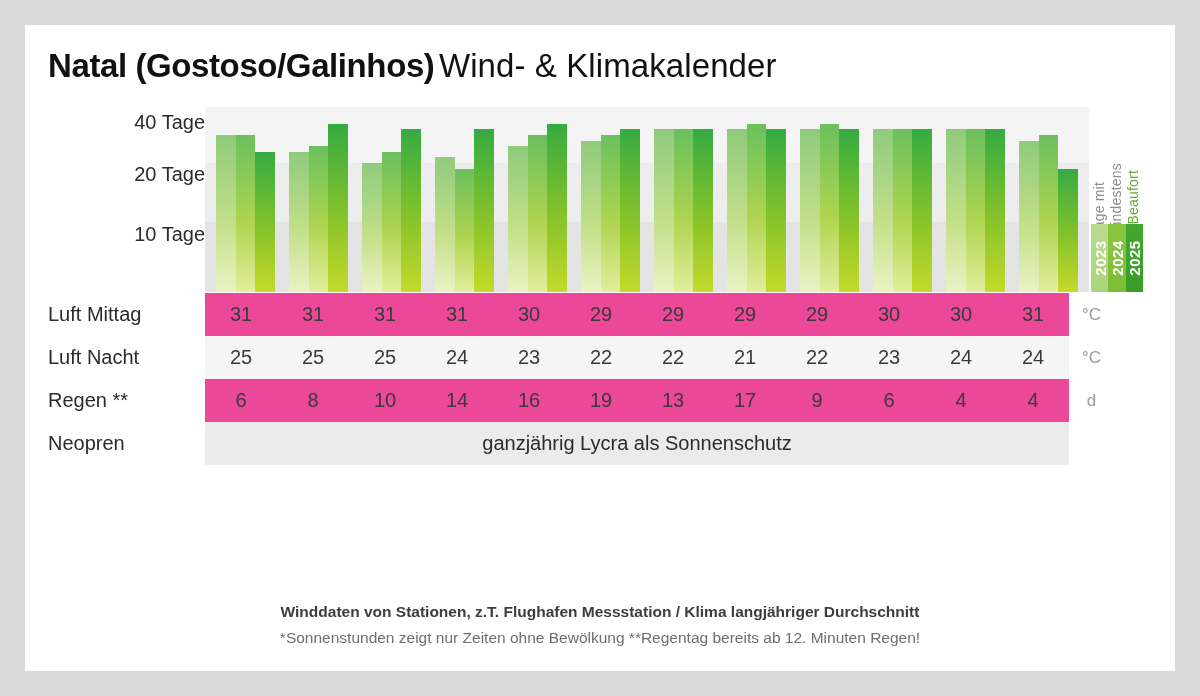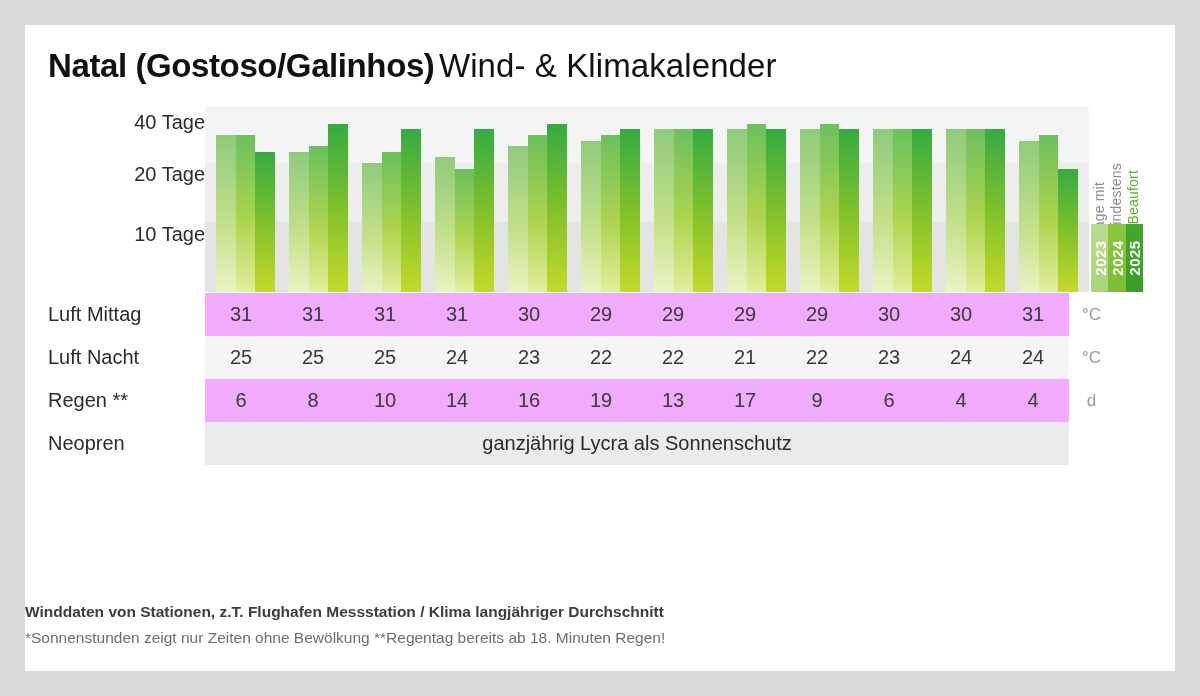--- a/index.html
+++ b/index.html
@@ -155,36 +155,36 @@
   }
   .unit {
     font-size: 17px;
     font-weight: 300;
     color: #9a9a9a;
     text-align: center;
   }
   tr.header-row { height: 45px; }
   tr.header-row .lbl { font-weight: bold; color: #111111; font-size: 21px; }
   tr.header-row .val { font-weight: bold; color: #111111; font-size: 21px; }
-  tr.shade-a td.cell-bg { background: #f0abfc; }
+  tr.shade-a td.cell-bg { background: #ec4899; }
   tr.shade-b td.cell-bg { background: #f5f5f5; }
   tr.span-row td.cell-bg {
     background: #ebebeb;
     text-align: center;
     font-size: 20px;
     font-weight: 300;
     color: #2b2b2b;
   }
 
   
   #notes {
     position: absolute;
     left: 0px; top: 574px;
     width: 1150px;
-    text-align: left;
+    text-align: center;
     padding-right: 0px;
   }
   #note-0 {
     font-size: 15.5px;
     font-weight: bold;
     color: #3d3d3d;
     line-height: 26px;
   }
   #note-1 {
     font-size: 15.5px;
@@ -370,16 +370,16 @@
             <td class="lbl">Neopren</td>
             <td class="cell-bg" colspan="12">ganzjährig Lycra als Sonnenschutz</td>
             <td class="unit"></td>
           </tr>
         </tbody>
     </table>
   </div>
 
   <div id="notes">
     <div id="note-0">Winddaten von Stationen, z.T. Flughafen Messstation / Klima langjähriger Durchschnitt</div>
-    <div id="note-1">*Sonnenstunden zeigt nur Zeiten ohne Bewölkung  **Regentag bereits ab 18. Minuten Regen!</div>
+    <div id="note-1">*Sonnenstunden zeigt nur Zeiten ohne Bewölkung  **Regentag bereits ab 12. Minuten Regen!</div>
   </div>
 
 </div>
 
 </body></html>

